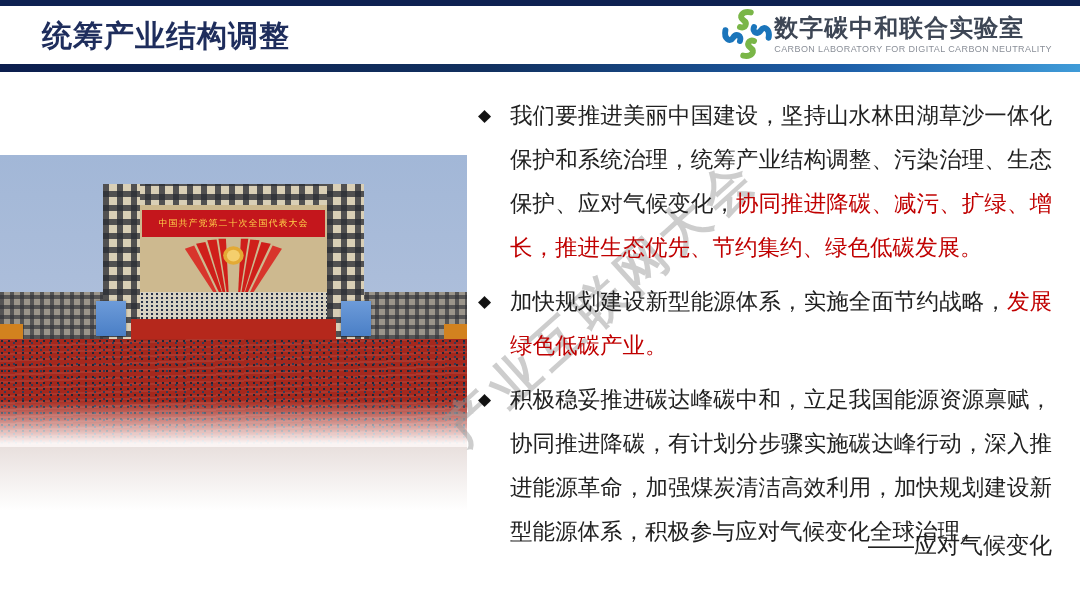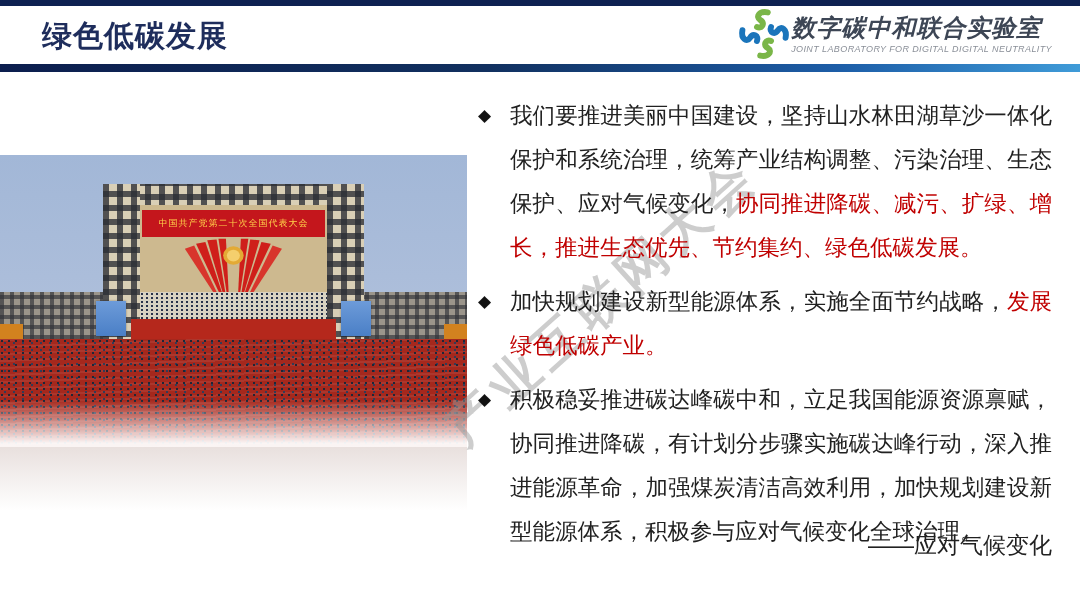--- a/index.html
+++ b/index.html
@@ -5,21 +5,21 @@
   html,body{margin:0;padding:0;background:#fff;}
   .slide{position:relative;width:1080px;height:607px;background:#fff;overflow:hidden;
          font-family:"Liberation Sans","DejaVu Sans",sans-serif;}
 
   
   .top-bar{position:absolute;left:0;top:0;width:1080px;height:6px;background:#0e2152;}
   .page-title{position:absolute;left:42px;top:16px;font-size:30px;font-weight:bold;
               color:#1e2d5c;letter-spacing:1px;}
   .divider{position:absolute;left:0;top:64px;width:1080px;height:8px;
            background:linear-gradient(to right,#0c1e4e 0%,#11305f 45%,#1d5ea8 78%,#3f9bd8 100%);}
-  .logo{position:absolute;right:28px;top:7px;display:flex;align-items:center;font-style:italic;}
+  .logo{position:absolute;right:28px;top:7px;display:flex;align-items:center;}
   .logo-mark{width:54px;height:54px;flex:0 0 auto;}
   .logo-text{display:flex;flex-direction:column;justify-content:center;}
   .logo-cn{font-size:24px;font-weight:600;color:#3d4655;letter-spacing:1px;line-height:1.2;}
   .logo-en{font-size:9px;color:#8a8f98;letter-spacing:.4px;margin-top:2px;}
 
   
   .watermark{position:absolute;left:352px;top:268px;width:500px;text-align:center;
              transform:rotate(-42deg);font-size:50px;font-weight:bold;letter-spacing:7px;
              color:rgba(150,150,150,.48);white-space:nowrap;z-index:3;pointer-events:none;}
 
@@ -73,34 +73,34 @@
   .attribution{position:absolute;left:478px;top:530px;width:574px;text-align:right;
                font-size:23px;color:#212121;z-index:4;}
 </style>
 </head>
 <body>
 
 <div class="slide">
 
   <div class="top-bar"></div>
 
-  <div class="page-title">绿色低碳发展</div>
+  <div class="page-title">统筹产业结构调整</div>
 
   <div class="logo">
     <svg class="logo-mark" viewBox="0 0 100 100" aria-hidden="true">
       <g fill="none" stroke-linecap="round" stroke-width="11">
         <path d="M57 10 C41 7 34 18 43 24 C52 30 47 41 37 37" stroke="#7ab648"></path>
         <path d="M57 10 C41 7 34 18 43 24 C52 30 47 41 37 37" stroke="#7ab648" transform="rotate(180 50 50)"></path>
         <path d="M57 10 C41 7 34 18 43 24 C52 30 47 41 37 37" stroke="#1b75bb" transform="rotate(90 50 50)"></path>
         <path d="M57 10 C41 7 34 18 43 24 C52 30 47 41 37 37" stroke="#1b75bb" transform="rotate(270 50 50)"></path>
       </g>
     </svg>
     <div class="logo-text">
       <div class="logo-cn">数字碳中和联合实验室</div>
-      <div class="logo-en">JOINT LABORATORY FOR DIGITAL DIGITAL NEUTRALITY</div>
+      <div class="logo-en">CARBON LABORATORY FOR DIGITAL CARBON NEUTRALITY</div>
     </div>
   </div>
 
   <div class="divider"></div>
 
   <div class="photo">
     <div class="sky"></div>
     <div class="sidewall left"></div>
     <div class="sidewall right"></div>
     <div class="orangewall left"></div>

